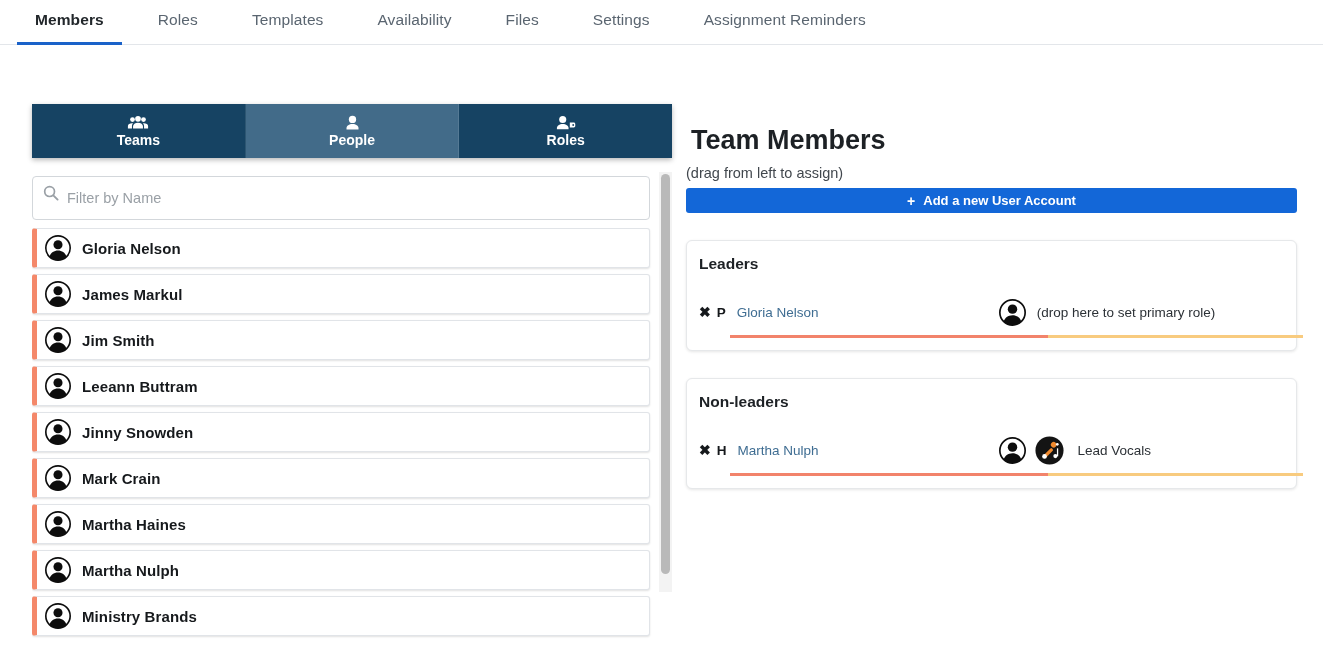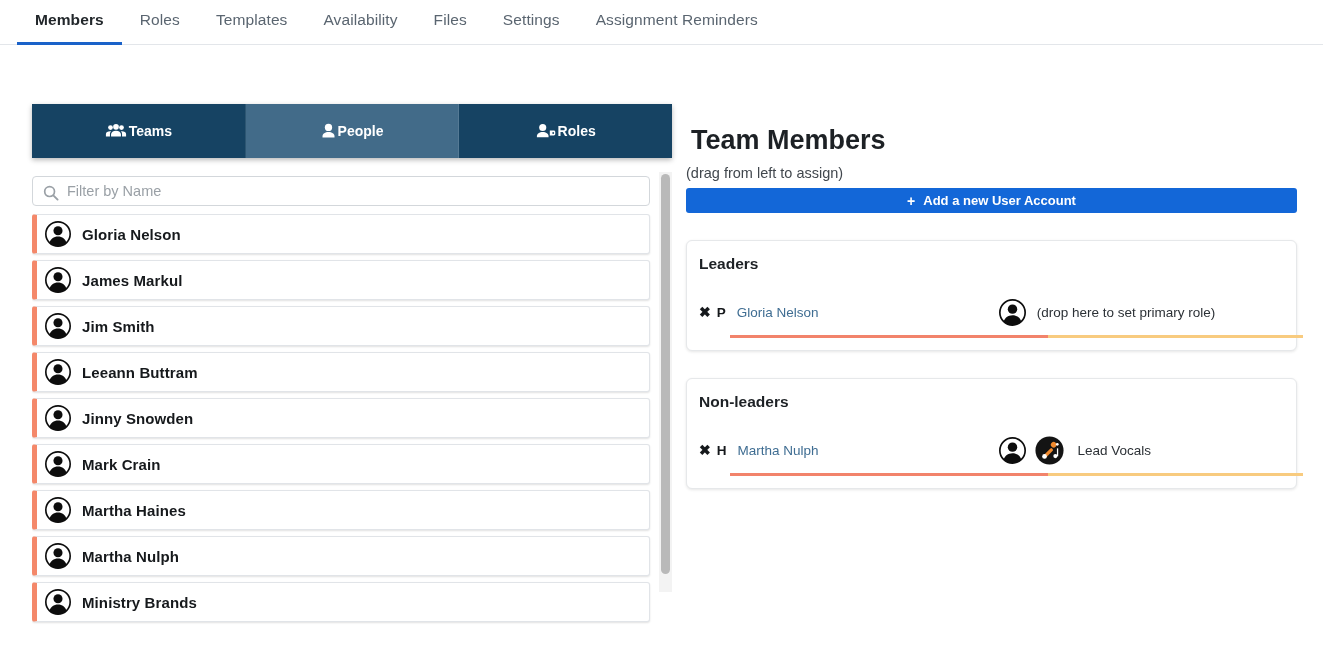--- a/index.html
+++ b/index.html
@@ -10,21 +10,21 @@
     font-family: "Liberation Sans", sans-serif;
     overflow: hidden;
   }
 
   
   .topbar {
     position: absolute; left: 0; top: 0; width: 1323px; height: 45px;
     border-bottom: 1px solid #e3e6ea;
     background: #fff;
   }
-  .topbar-inner { display: flex; align-items: flex-start; padding-left: 17px; height: 45px; }
+  .topbar-inner { display: flex; align-items: flex-start; padding-left: 17px; height: 45px; gap: 18px; }
   .top-tab {
     position: relative;
     font-size: 15.5px;
     color: #5a6570;
     padding: 11px 18px 0 18px;
     height: 45px;
     cursor: pointer;
     white-space: nowrap;
     letter-spacing: .1px;
   }
@@ -35,35 +35,35 @@
   }
 
   
   .left-panel { position: absolute; left: 32px; top: 104px; width: 640px; }
 
   .seg-group {
     display: flex; width: 640px; height: 54px;
     box-shadow: 0 2px 5px rgba(0,0,0,.28);
   }
   .seg {
-    flex: 1 1 0; display: flex; 
+    flex: 1 1 0; display: flex; flex-direction: column;
     align-items: center; justify-content: center;
     color: #ffffff; cursor: pointer; gap: 2px;
     background: #164363;
     border-right: 1px solid rgba(255,255,255,.10);
   }
   .seg:last-child { border-right: none; }
   .seg.active { background: #426b89; }
   .seg-label { font-size: 14px; font-weight: bold; line-height: 14px; }
   .seg-icon { height: 16px; display: flex; align-items: center; }
   .seg-icon svg { display: block; fill: #ffffff; }
 
   .filter-wrap { position: relative; margin-top: 18px; width: 618px; }
   .filter-input {
-    width: 618px; height: 30px;
+    width: 618px; height: 44px;
     border: 1px solid #d3d7db; border-radius: 4px;
     padding: 0 10px 0 34px;
     font-size: 14.5px; color: #3c4category; color: #3c4249;
     font-family: "Liberation Sans", sans-serif;
     outline: none; background: #fff;
   }
   .filter-input::placeholder { color: #9aa0a6; }
   .search-icon {
     position: absolute; left: 11px; top: 9px;
     width: 16px; height: 16px; pointer-events: none;

